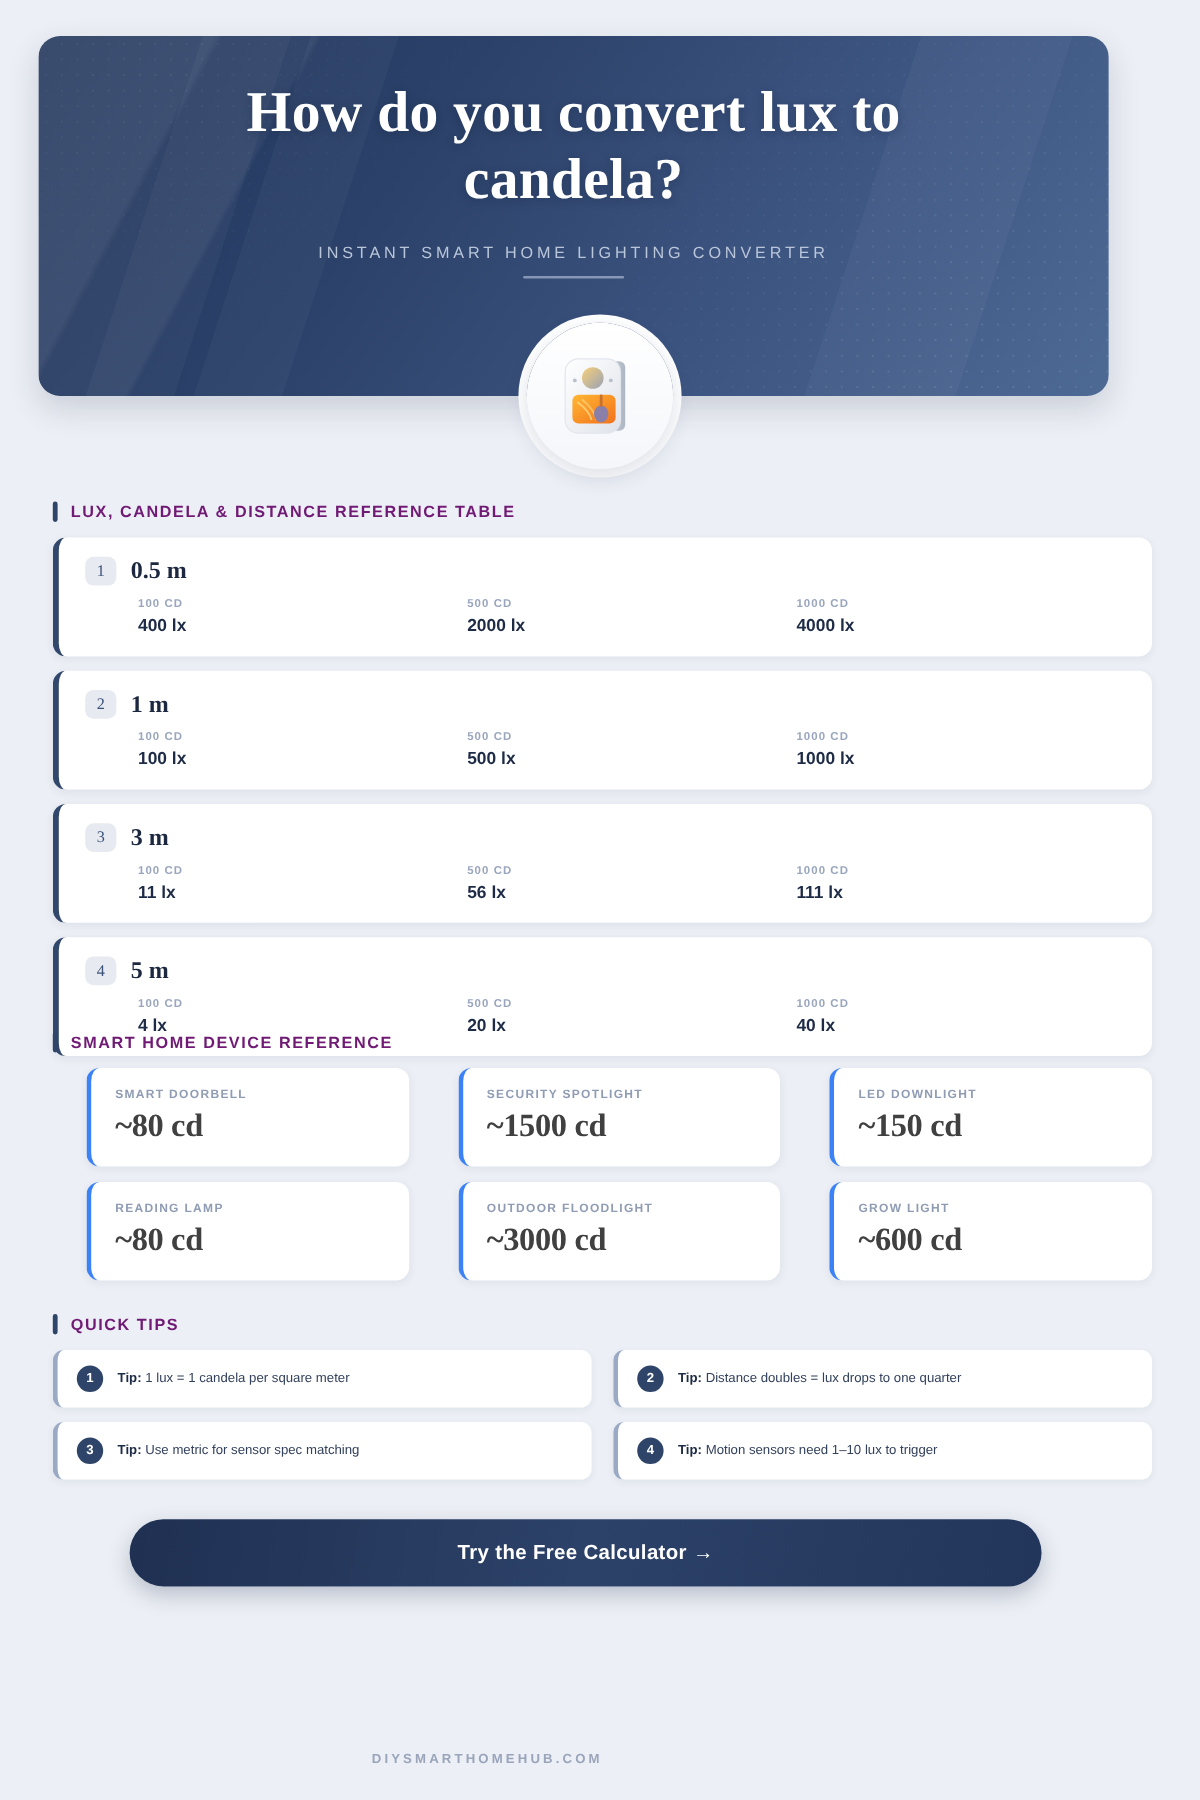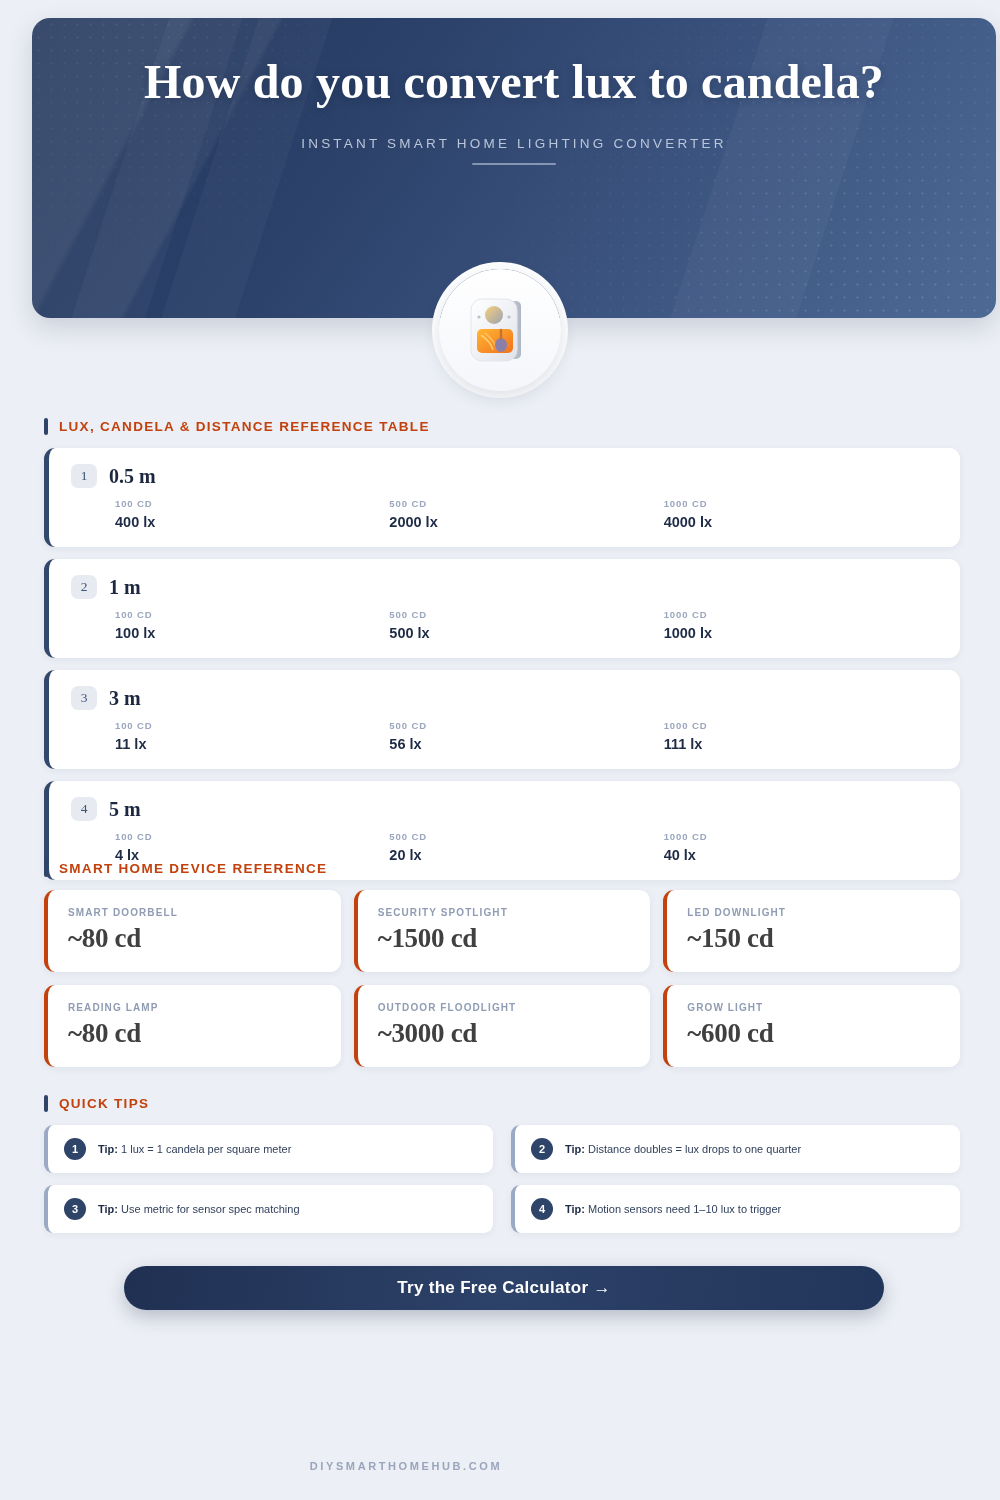--- a/index.html
+++ b/index.html
@@ -10,22 +10,22 @@
     background: #eceff5;
     font-family: "Liberation Sans", sans-serif;
     overflow: hidden;
     position: relative;
   }
 
   
   .hero {
     position: absolute;
     left: 32px;
-    top: 18px;
-    width: 964px;
+    top: 30px;
+    width: 892px;
     height: 300px;
     border-radius: 18px;
     background:
       linear-gradient(118deg, rgba(255,255,255,0.06) 0%, rgba(255,255,255,0.06) 14%, rgba(255,255,255,0) 14.6%),
       linear-gradient(118deg, rgba(255,255,255,0.05) 0%, rgba(255,255,255,0.05) 22%, rgba(255,255,255,0) 22.5%),
       linear-gradient(125deg, #22365c 0%, #2b4169 34%, #3c5480 66%, #4d6a95 100%);
     overflow: hidden;
     box-shadow: 0 10px 26px rgba(30,45,75,0.16);
   }
   .hero-dots {
@@ -105,21 +105,21 @@
     width: 4px;
     height: 17px;
     background: #2e4468;
     border-radius: 2px;
     flex: none;
   }
   .sec-title {
     font-size: 13.5px;
     font-weight: 700;
     letter-spacing: 1.3px;
-    color: #c2410c;
+    color: #701a75;
   }
 
   
   .table-sec { position: absolute; left: 44px; top: 418px; width: 916px; }
 
   .row-card {
     position: relative;
     background: #ffffff;
     border-radius: 11px;
     border-left: 5px solid #31476b;
@@ -172,23 +172,24 @@
   
   .dev-sec { position: absolute; left: 44px; top: 860px; width: 916px; }
   .dev-grid {
     display: grid;
     grid-template-columns: repeat(3, 1fr);
     gap: 13px;
   }
   .dev-card {
     background: #ffffff;
     border-radius: 11px;
-    border-left: 4px solid #c2410c;
+    border-left: 4px solid #3b82f6;
     padding: 17px 20px 18px 20px;
     box-shadow: 0 2px 7px rgba(45,62,95,0.07);
+    margin-left: 28px;
   }
   .dev-label {
     font-size: 10px;
     font-weight: 700;
     letter-spacing: 1.1px;
     color: #8f9cb4;
     margin-bottom: 5px;
   }
   .dev-value {
     font-family: "Liberation Serif", serif;
@@ -231,24 +232,24 @@
   .tip-text {
     font-size: 11px;
     color: #32405c;
     line-height: 1.3;
   }
   .tip-text b { color: #1e2b46; font-weight: 700; }
 
   
   .cta {
     position: absolute;
-    left: 124px;
+    left: 108px;
     top: 1266px;
     width: 760px;
-    height: 44px;
+    height: 56px;
     border-radius: 28px;
     background: linear-gradient(100deg, #1f3052 0%, #2c4168 48%, #233css 100%);
     background: linear-gradient(100deg, #1f3052 0%, #2d4269 50%, #22355a 100%);
     color: #ffffff;
     font-size: 17px;
     font-weight: 700;
     letter-spacing: 0.3px;
     display: flex;
     align-items: center;
     justify-content: center;

